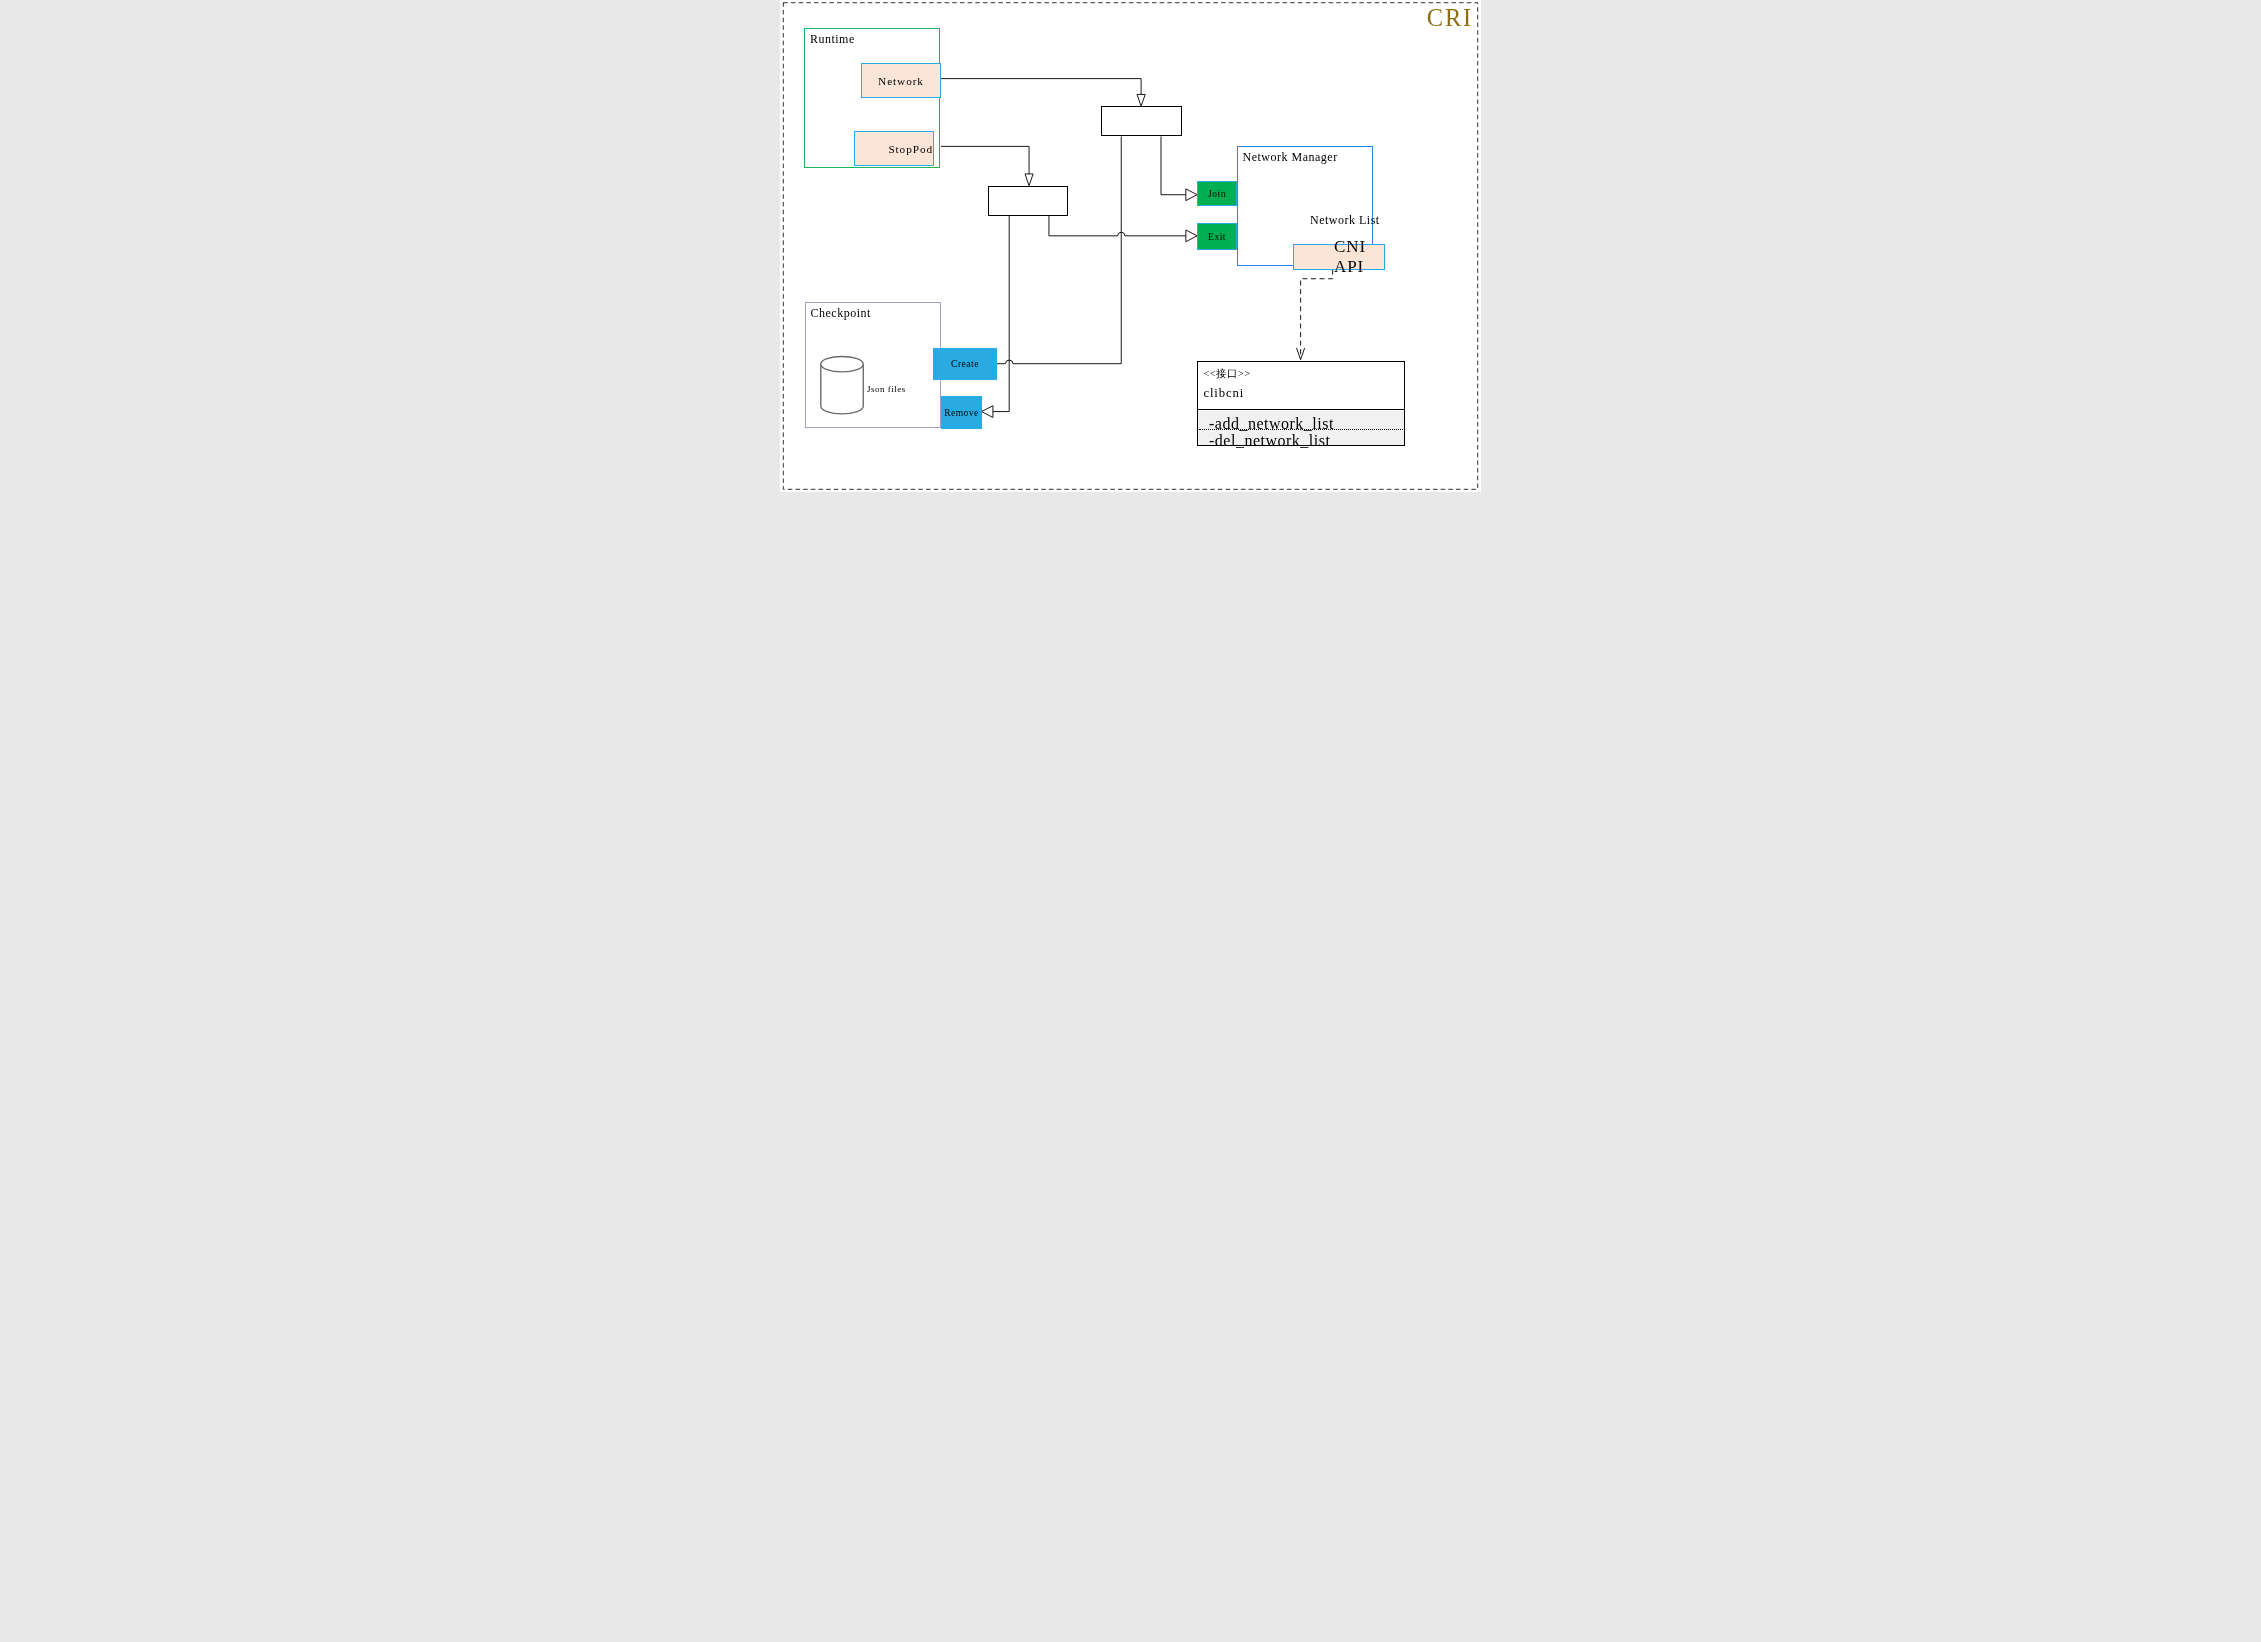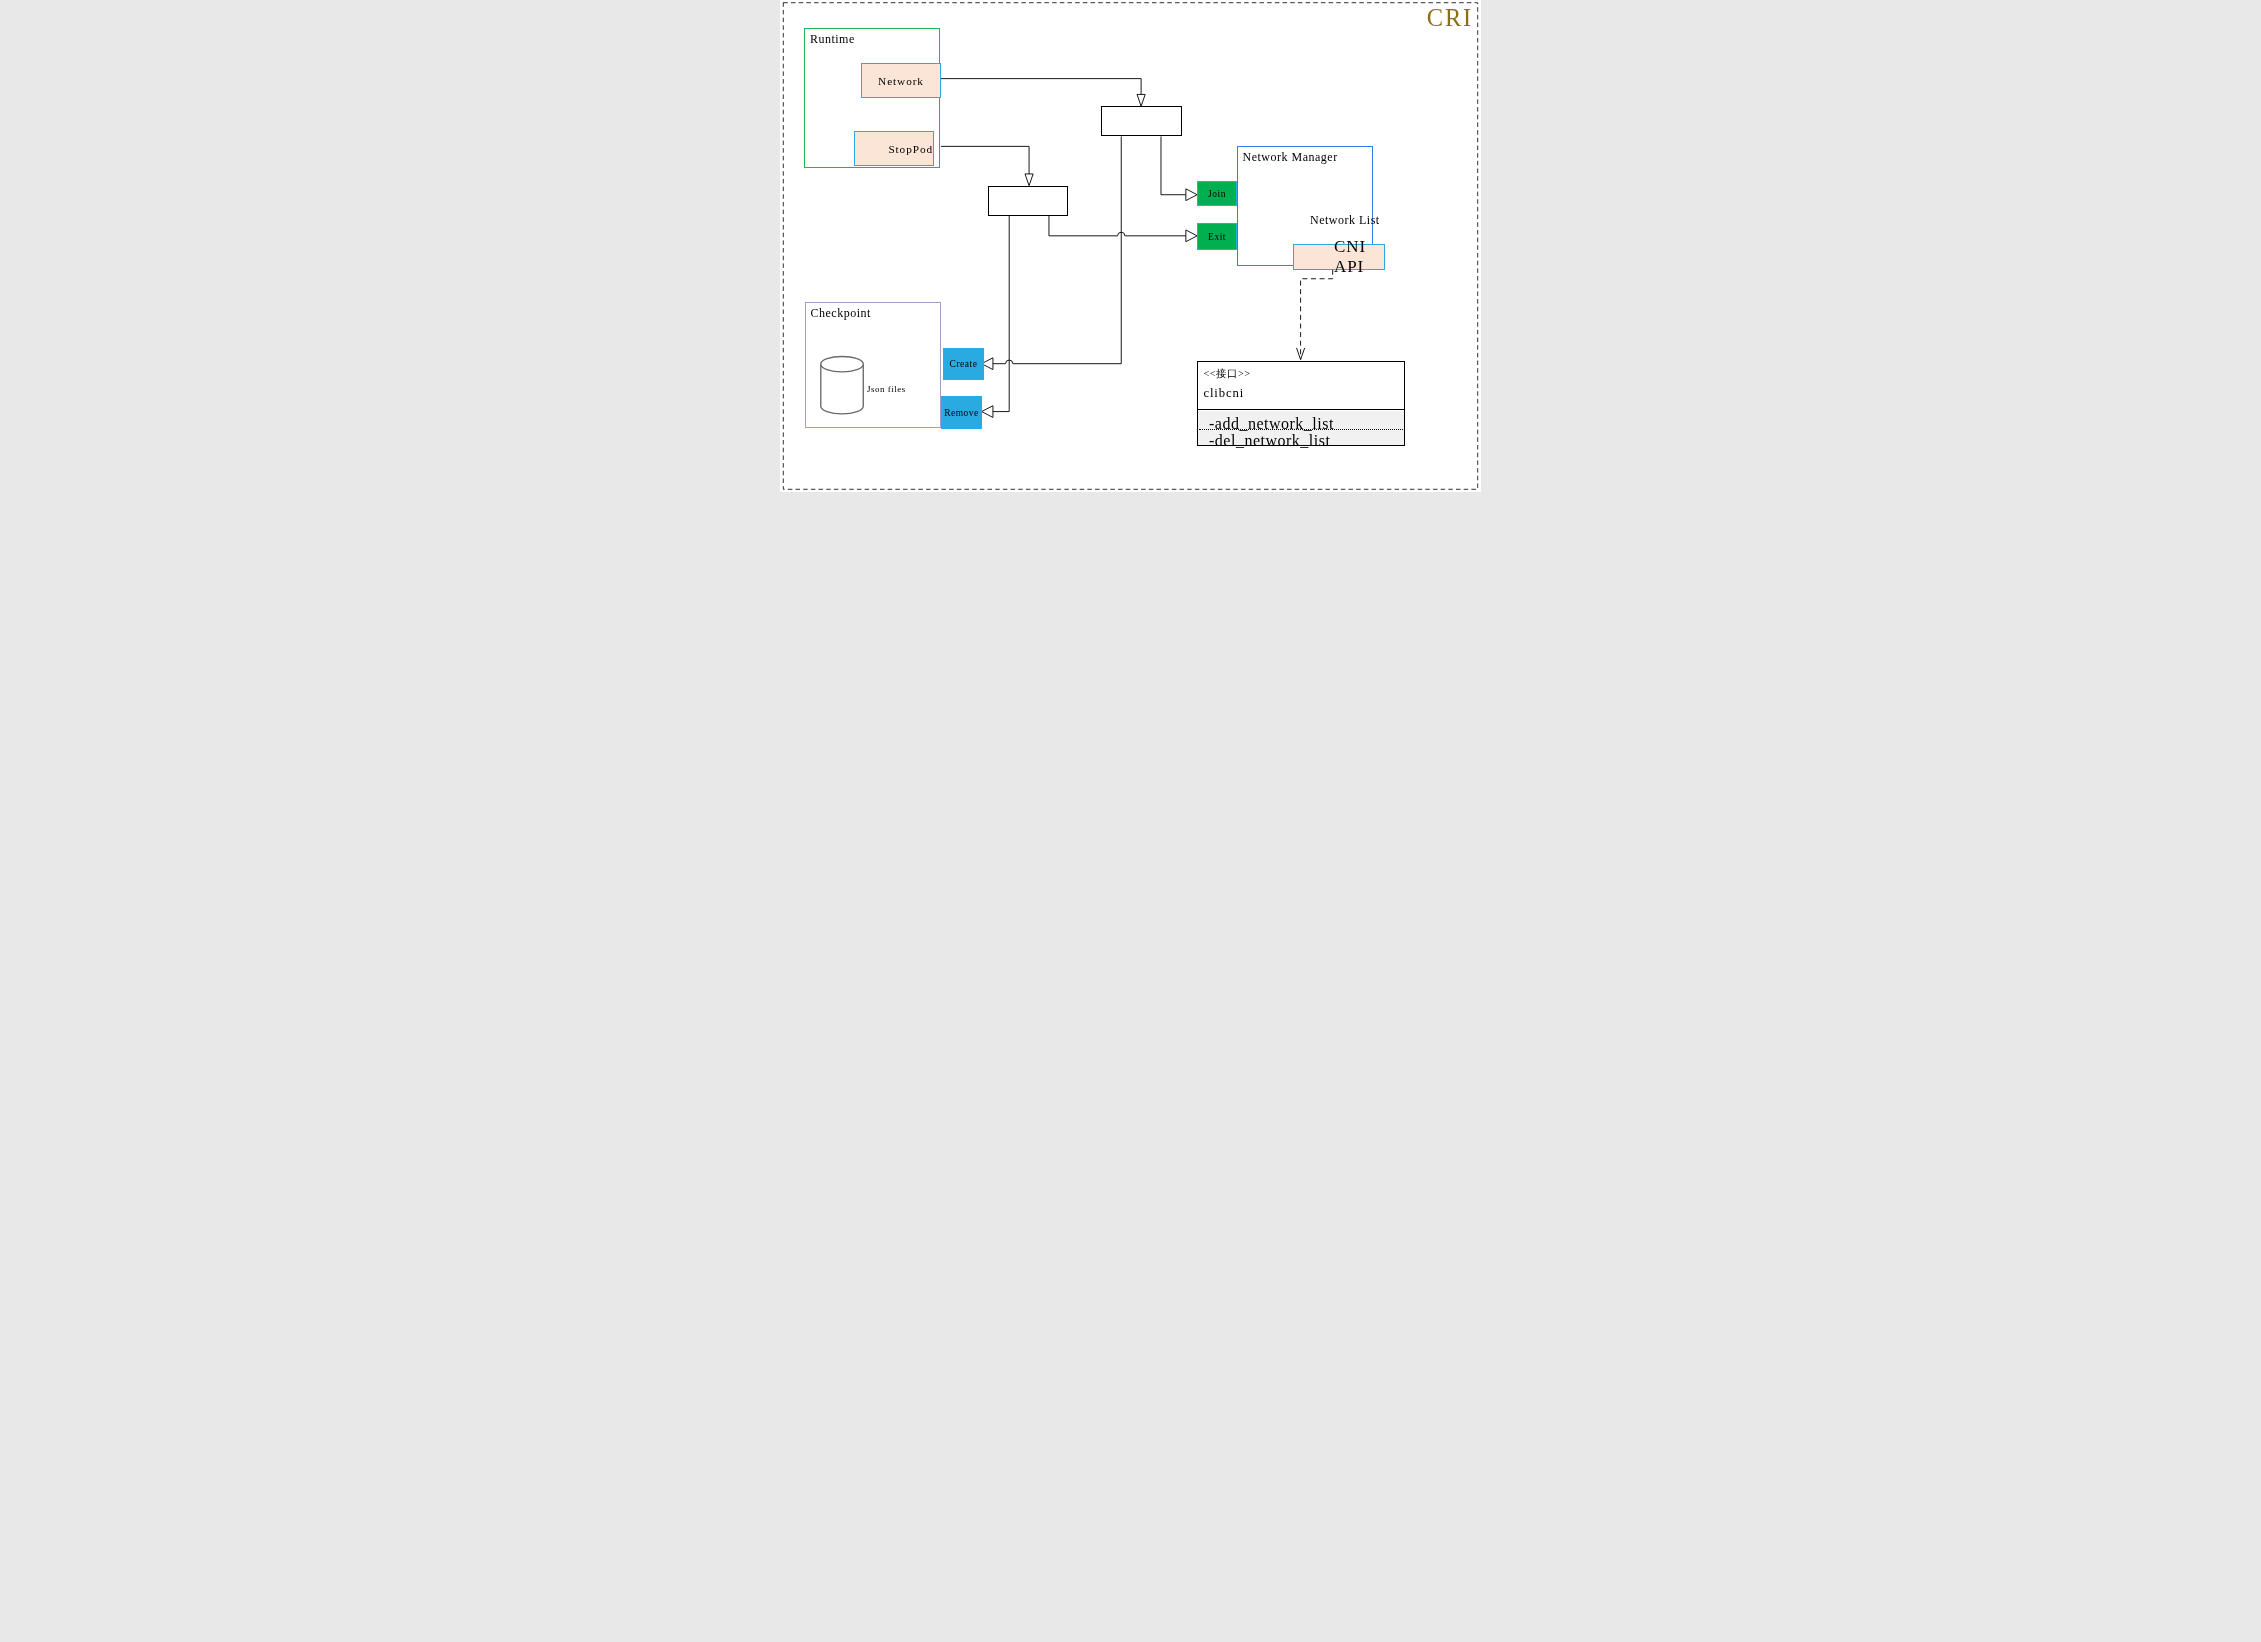--- a/index.html
+++ b/index.html
@@ -42,21 +42,21 @@
   .cniapi{left:513px;top:244px;width:92px;height:26px;font-size:17px;padding-left:40px;}
   .procbox{background:#fff;border:1.4px solid #000;}
   .upperproc{left:321px;top:106px;width:81px;height:30px;}
   .lowerproc{left:208px;top:186px;width:80px;height:30px;}
   .greenbtn{background:var(--c-green_box);border:0.5px solid var(--c-peach_border);
     display:flex;align-items:center;justify-content:center;font-size:9.5px;letter-spacing:0.5px;}
   .joinbtn{left:417px;top:181px;width:40px;height:25px;}
   .exitbtn{left:417px;top:223px;width:40px;height:27px;}
   .bluebtn{background:var(--c-blue_box);display:flex;align-items:center;justify-content:center;
     font-size:9.5px;letter-spacing:0.5px;}
-  .createbtn{left:163px;top:348px;width:41px;height:32px;}
+  .createbtn{left:153px;top:348px;width:64px;height:32px;}
   .removebtn{left:161px;top:396px;width:41px;height:33px;}
   .floatlabel{position:absolute;white-space:nowrap;}
   .nl-label{left:530px;top:213px;font-size:12px;letter-spacing:0.5px;}
   .jf-label{left:87px;top:384px;font-size:9px;letter-spacing:0.5px;}
   .cri{right:8.1px;top:3.6px;font-size:24.4px;color:var(--c-title_color);letter-spacing:1.8px;}
   .classbox{left:417px;top:361px;width:208px;height:85px;border:1.4px solid #000;background:#fff;padding-left:8px;}
   .classbox .titlesec{position:absolute;left:0;top:0;right:0;height:47px;border-bottom:1.4px solid #000;background:#fff;}
   .classbox .stereotype{position:absolute;left:5.4px;top:5.4px;font-size:10.4px;letter-spacing:0.5px;}
   .classbox .classname{position:absolute;left:5.4px;top:23.5px;font-size:12.7px;letter-spacing:0.9px;}
   .classbox .methods{position:absolute;left:0;top:49px;right:0;bottom:0;background:var(--c-gray_section);}

